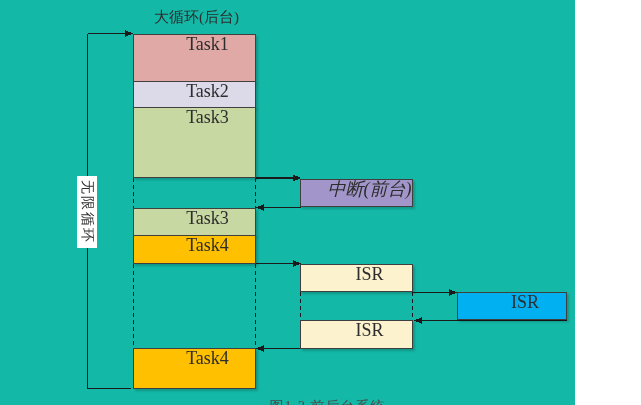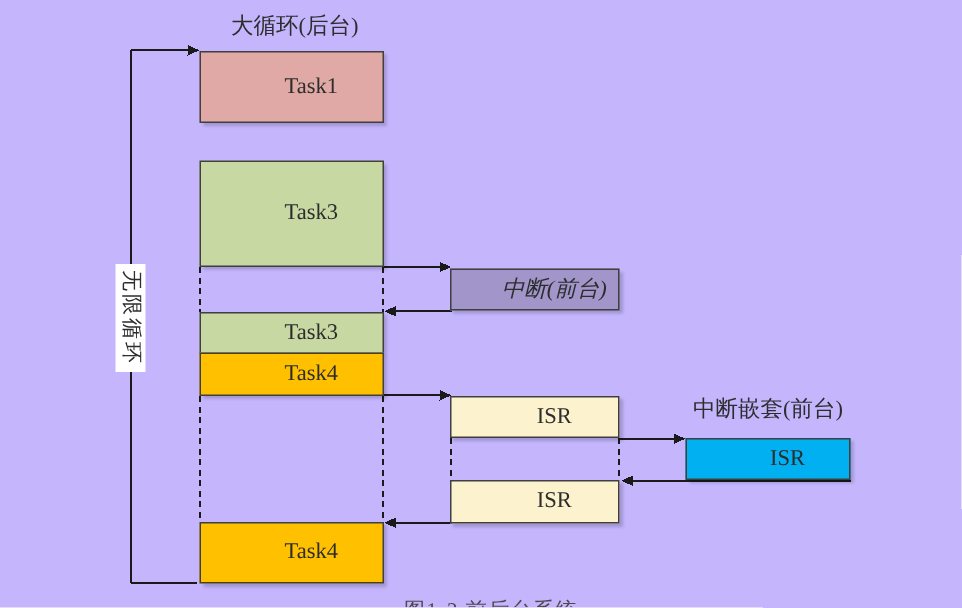--- a/index.html
+++ b/index.html
@@ -1,24 +1,24 @@
 <!DOCTYPE html>
 <html><head>
 <meta charset="utf-8">
 <style>
   html,body{margin:0;padding:0;background:#ffffff;}
   .stage{
-    position:relative;width:641px;height:405px;background:#c4b5fd;overflow:hidden;
+    position:relative;width:575px;height:405px;background:#14b8a6;overflow:hidden;
     font-family:"Liberation Serif","DejaVu Serif",serif;color:#2d2d2d;
   }
   .lines{position:absolute;left:0;top:0;width:641px;height:405px;pointer-events:none;}
   .box{
     position:absolute;box-sizing:border-box;border:1px solid #3f3f3f;
-    display:flex;align-items:center;justify-content:center;
-    font-size:15px;line-height:1;box-shadow:2px 2px 2px rgba(0,0,0,0.18);padding-left:26px;
+    display:flex;align-items:flex-start;justify-content:center;
+    font-size:18px;line-height:1;box-shadow:2px 2px 2px rgba(0,0,0,0.18);padding-left:26px;
   }
   .lbl{position:absolute;font-size:15px;text-align:center;white-space:nowrap;}
   .loop-label{
     position:absolute;left:87px;top:212px;
     transform:translate(-50%,-50%) rotate(90deg);
     background:#ffffff;padding:1px 4px;font-size:14px;letter-spacing:2px;white-space:nowrap;
   }
   .caption{
     position:absolute;left:230px;top:398px;width:195px;height:7px;overflow:hidden;
     font-size:14px;text-align:center;color:#4a4a4a;letter-spacing:1px;
@@ -63,20 +63,23 @@
     <line x1="300.5" y1="292" x2="300.5" y2="320" stroke="#1a1a1a" stroke-width="1.2" stroke-dasharray="4 3"></line>
     <line x1="412.5" y1="292" x2="412.5" y2="320" stroke="#1a1a1a" stroke-width="1.2" stroke-dasharray="4 3"></line>
   </svg>
 
   <div class="lbl" style="left:130px;top:8px;width:133px;">大循环(后台)</div>
 
   <div class="box" style="left: 133px; top: 34px; width: 123px; height: 48px; background: rgb(224, 169, 165);">
     <span>Task1</span>
 
   </div>
+  <div class="box" style="left: 133px; top: 81px; width: 123px; height: 27px; background: rgb(220, 217, 233);">
+    <span>Task2</span>
+  </div>
   <div class="box" style="left: 133px; top: 107px; width: 123px; height: 71px; background: rgb(199, 216, 163);">
     <span>Task3</span>
   </div>
   <div class="box" style="left: 133px; top: 208px; width: 123px; height: 28px; background: rgb(199, 216, 163);">
     <span>Task3</span>
   </div>
   <div class="box" style="left: 133px; top: 235px; width: 123px; height: 29px; background: rgb(255, 192, 0);">
     <span>Task4</span>
   </div>
   <div class="box" style="left: 133px; top: 348px; width: 123px; height: 41px; background: rgb(255, 192, 0);">
@@ -86,21 +89,20 @@
   <div class="box" style="left: 300px; top: 179px; width: 113px; height: 28px; background: rgb(161, 149, 201); font-style: italic;">
     <span>中断(前台)</span>
   </div>
   <div class="box" style="left: 300px; top: 264px; width: 113px; height: 28px; background: rgb(252, 242, 205);">
     <span>ISR</span>
   </div>
   <div class="box" style="left: 300px; top: 320px; width: 113px; height: 29px; background: rgb(252, 242, 205);">
     <span>ISR</span>
   </div>
 
-  <div class="lbl" style="left:442px;top:263px;width:140px;">中断嵌套(前台)</div>
   <div class="box" style="left: 457px; top: 292px; width: 110px; height: 28px; background: rgb(0, 176, 240);">
     <span>ISR</span>
   </div>
 
   <div class="loop-label">无限循环</div>
 
   <div class="caption">图1-2 前后台系统</div>
 
 </div>
 

